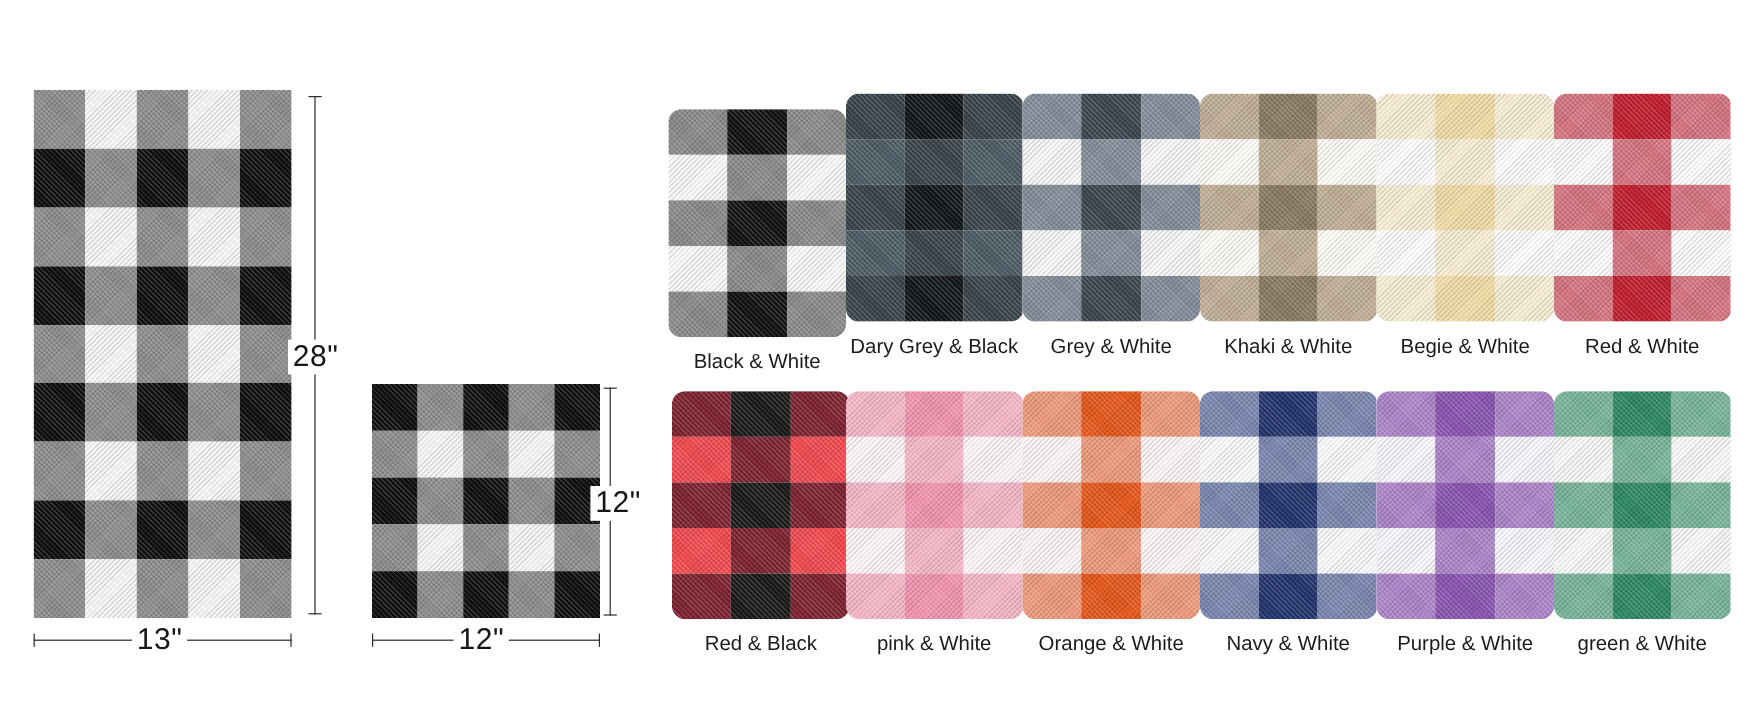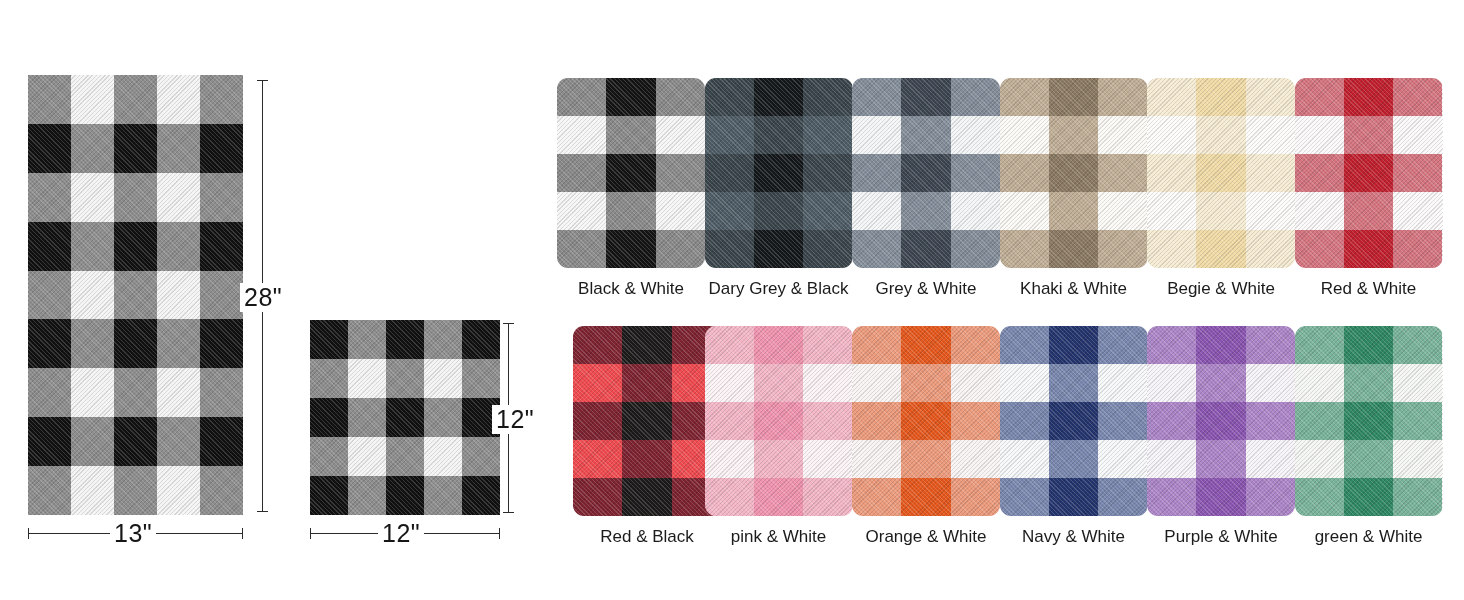--- a/index.html
+++ b/index.html
@@ -184,21 +184,21 @@
       </div>
 
     <div class="dim-line-v" style="left:208px; top:323px; height:190px;"></div>
     <div class="dim-label" style="left:192px; top:405px;">12"</div>
 
     <div class="dim-line-h" style="left:10px; top:533px; width:190px;"></div>
     <div class="dim-label" style="left:78px; top:519px;">12"</div>
   </div>
 
   <div id="swatch-grid">
-      <div class="swatch-cell" style="left: 0px; top: 0px;">
+      <div class="swatch-cell" style="left: 0px; top: 13px;">
         <div class="swatch-chip">
           <div style="position: absolute; left: 0%; top: 0%; width: 33.3333%; height: 20%; background: rgb(138, 138, 138);"></div>
           <div style="position: absolute; left: 33.3333%; top: 0%; width: 33.3333%; height: 20%; background: rgb(20, 20, 20);"></div>
           <div style="position: absolute; left: 66.6667%; top: 0%; width: 33.3333%; height: 20%; background: rgb(138, 138, 138);"></div>
           <div style="position: absolute; left: 0%; top: 20%; width: 33.3333%; height: 20%; background: rgb(246, 246, 246);"></div>
           <div style="position: absolute; left: 33.3333%; top: 20%; width: 33.3333%; height: 20%; background: rgb(138, 138, 138);"></div>
           <div style="position: absolute; left: 66.6667%; top: 20%; width: 33.3333%; height: 20%; background: rgb(246, 246, 246);"></div>
           <div style="position: absolute; left: 0%; top: 40%; width: 33.3333%; height: 20%; background: rgb(138, 138, 138);"></div>
           <div style="position: absolute; left: 33.3333%; top: 40%; width: 33.3333%; height: 20%; background: rgb(20, 20, 20);"></div>
           <div style="position: absolute; left: 66.6667%; top: 40%; width: 33.3333%; height: 20%; background: rgb(138, 138, 138);"></div>
@@ -310,21 +310,21 @@
           <div style="position: absolute; left: 0%; top: 60%; width: 33.3333%; height: 20%; background: rgb(251, 249, 249);"></div>
           <div style="position: absolute; left: 33.3333%; top: 60%; width: 33.3333%; height: 20%; background: rgb(212, 116, 127);"></div>
           <div style="position: absolute; left: 66.6667%; top: 60%; width: 33.3333%; height: 20%; background: rgb(251, 249, 249);"></div>
           <div style="position: absolute; left: 0%; top: 80%; width: 33.3333%; height: 20%; background: rgb(212, 116, 127);"></div>
           <div style="position: absolute; left: 33.3333%; top: 80%; width: 33.3333%; height: 20%; background: rgb(192, 32, 46);"></div>
           <div style="position: absolute; left: 66.6667%; top: 80%; width: 33.3333%; height: 20%; background: rgb(212, 116, 127);"></div>
           <div class="weave"></div>
         </div>
         <div class="swatch-label">Red &amp; White</div>
       </div>
-      <div class="swatch-cell" style="left: 16px; top: 248px;">
+      <div class="swatch-cell" style="left: 3px; top: 248px;">
         <div class="swatch-chip">
           <div style="position: absolute; left: 0%; top: 0%; width: 33.3333%; height: 20%; background: rgb(126, 35, 48);"></div>
           <div style="position: absolute; left: 33.3333%; top: 0%; width: 33.3333%; height: 20%; background: rgb(29, 26, 26);"></div>
           <div style="position: absolute; left: 66.6667%; top: 0%; width: 33.3333%; height: 20%; background: rgb(126, 35, 48);"></div>
           <div style="position: absolute; left: 0%; top: 20%; width: 33.3333%; height: 20%; background: rgb(239, 74, 79);"></div>
           <div style="position: absolute; left: 33.3333%; top: 20%; width: 33.3333%; height: 20%; background: rgb(126, 35, 48);"></div>
           <div style="position: absolute; left: 66.6667%; top: 20%; width: 33.3333%; height: 20%; background: rgb(239, 74, 79);"></div>
           <div style="position: absolute; left: 0%; top: 40%; width: 33.3333%; height: 20%; background: rgb(126, 35, 48);"></div>
           <div style="position: absolute; left: 33.3333%; top: 40%; width: 33.3333%; height: 20%; background: rgb(29, 26, 26);"></div>
           <div style="position: absolute; left: 66.6667%; top: 40%; width: 33.3333%; height: 20%; background: rgb(126, 35, 48);"></div>

